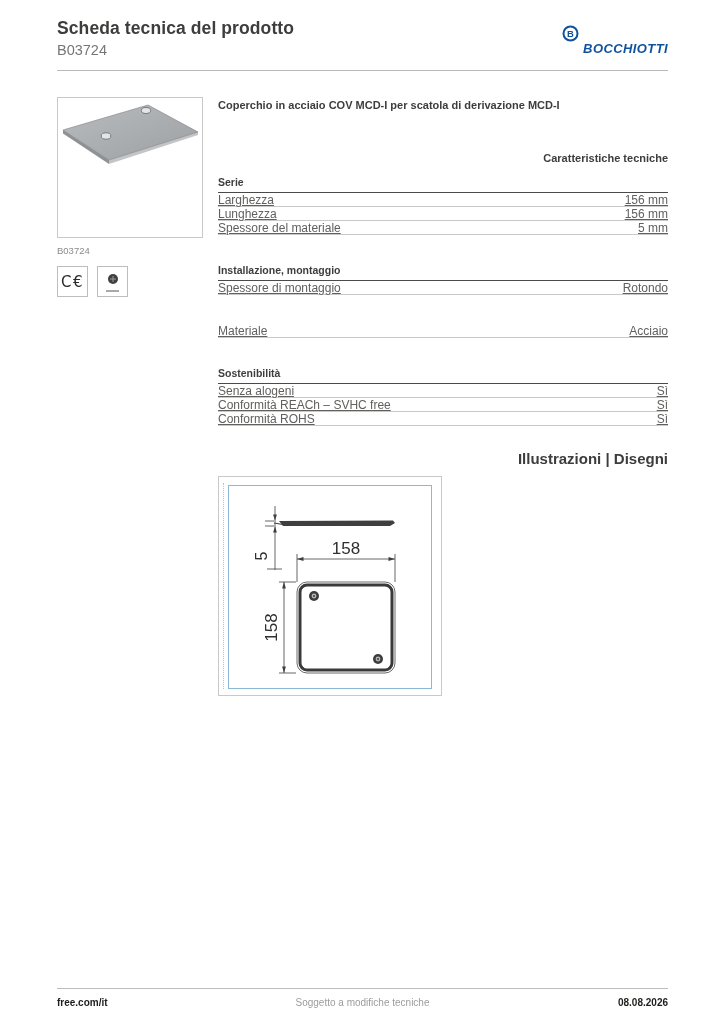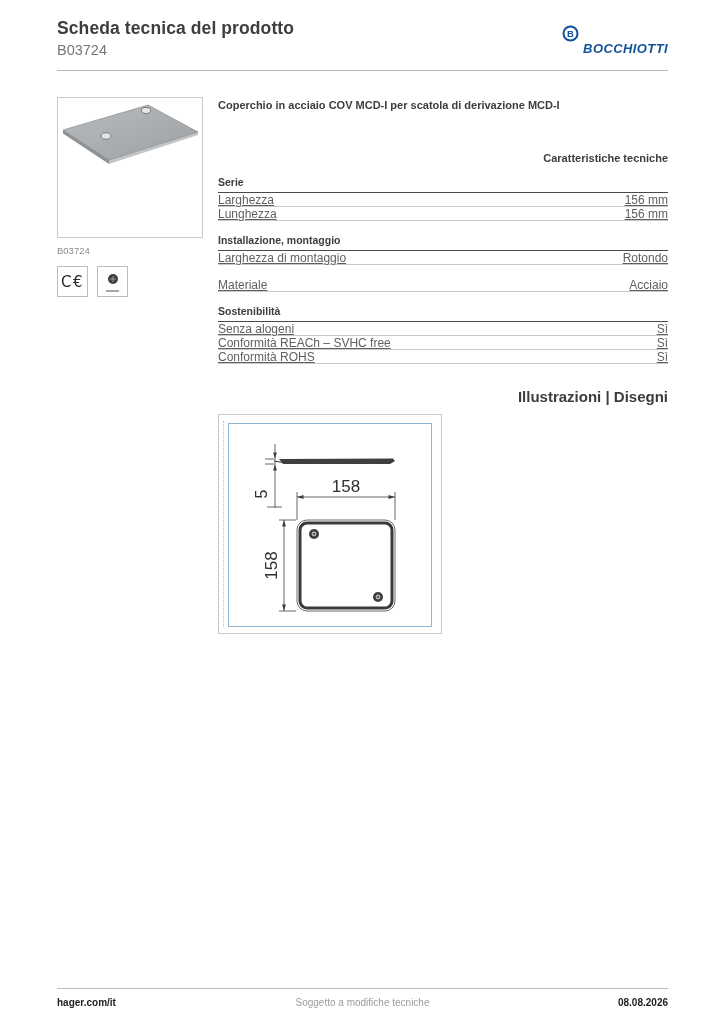--- a/index.html
+++ b/index.html
@@ -23,21 +23,21 @@
   .cert-row { margin-top:10px; display:flex; gap:9px; }
   .cert-box { width:31px; height:31px; border:1px solid #bdbdbd; display:flex; flex-direction:column; align-items:center; justify-content:center; background:#fff; }
   .ce-text { font-family:"DejaVu Sans", sans-serif; font-size:15px; font-weight:400; color:#2a2a2a; letter-spacing:1.5px; }
   .hf-bar { width:13px; height:2px; background:#a9a9a9; margin-top:1px; }
 
   
   .right-col { position:absolute; left:218px; top:98px; width:450px; }
   .product-title { font-size:11px; font-weight:bold; color:#3d3d3c; line-height:1.3; }
   .section-title { font-size:11px; font-weight:bold; color:#3d3d3c; margin-top:40px;text-align:right; }
   .spec-groups { margin-top:12px; }
-  .spec-group { margin-top:13px; }
+  .spec-group { margin-top:29px; }
   .spec-group:first-child { margin-top:4px; }
   .group-title { font-size:10.5px; font-weight:bold; color:#3d3d3c; padding-bottom:4px; border-bottom:1px solid #4a4a49; }
   .spec-row { display:flex; justify-content:space-between; align-items:center; height:14px; border-bottom:1px solid #c9c9c9; }
   .spec-label, .spec-value { font-size:12px; color:#61605f;text-decoration:underline; }
   .illus-title { font-size:15px; font-weight:bold; color:#3d3d3c; margin-top:24px;text-align:right; }
   .drawing-box { margin-top:9px; position:relative; width:224px; height:220px; border:1px solid #c9c9c9; background:#fff; }
   .drawing-dots { position:absolute; left:4px; top:6px; bottom:6px; width:0; border-left:1px dotted #a9c4d6; }
   .drawing-inner { position:absolute; left:9px; top:8px; width:204px; height:204px; border:1px solid #8cb8d8; }
 
   
@@ -113,25 +113,29 @@
         <div class="spec-group">
           <div class="group-title">Serie</div>
           <div class="spec-row">
             <span class="spec-label">Larghezza</span>
             <span class="spec-value">156 mm</span>
           </div>
           <div class="spec-row">
             <span class="spec-label">Lunghezza</span>
             <span class="spec-value">156 mm</span>
           </div>
+          <div class="spec-row">
+            <span class="spec-label">Spessore del materiale</span>
+            <span class="spec-value">5 mm</span>
+          </div>
         </div>
         <div class="spec-group">
           <div class="group-title">Installazione, montaggio</div>
           <div class="spec-row">
-            <span class="spec-label">Larghezza di montaggio</span>
+            <span class="spec-label">Spessore di montaggio</span>
             <span class="spec-value">Rotondo</span>
           </div>
         </div>
         <div class="spec-group">
           <div class="spec-row">
             <span class="spec-label">Materiale</span>
             <span class="spec-value">Acciaio</span>
           </div>
         </div>
         <div class="spec-group">
@@ -198,18 +202,18 @@
           <polygon points="55,96 53.1,102.5 56.9,102.5" fill="#3f3f3f"></polygon>
           <polygon points="55,187 53.1,180.5 56.9,180.5" fill="#3f3f3f"></polygon>
           <text x="48" y="141.5" transform="rotate(-90 48 141.5)" text-anchor="middle" font-size="17" fill="#2f2f2f">158</text>
         </svg>
       </div>
     </div>
   </div>
 
   <div class="footer-rule"></div>
   <div class="footer">
-    <span class="f-left">hager.com/it</span>
+    <span class="f-left">free.com/it</span>
     <span class="f-center">Soggetto a modifiche tecniche</span>
     <span class="f-right">08.08.2026</span>
   </div>
 
 </div>
 
 </body></html>

